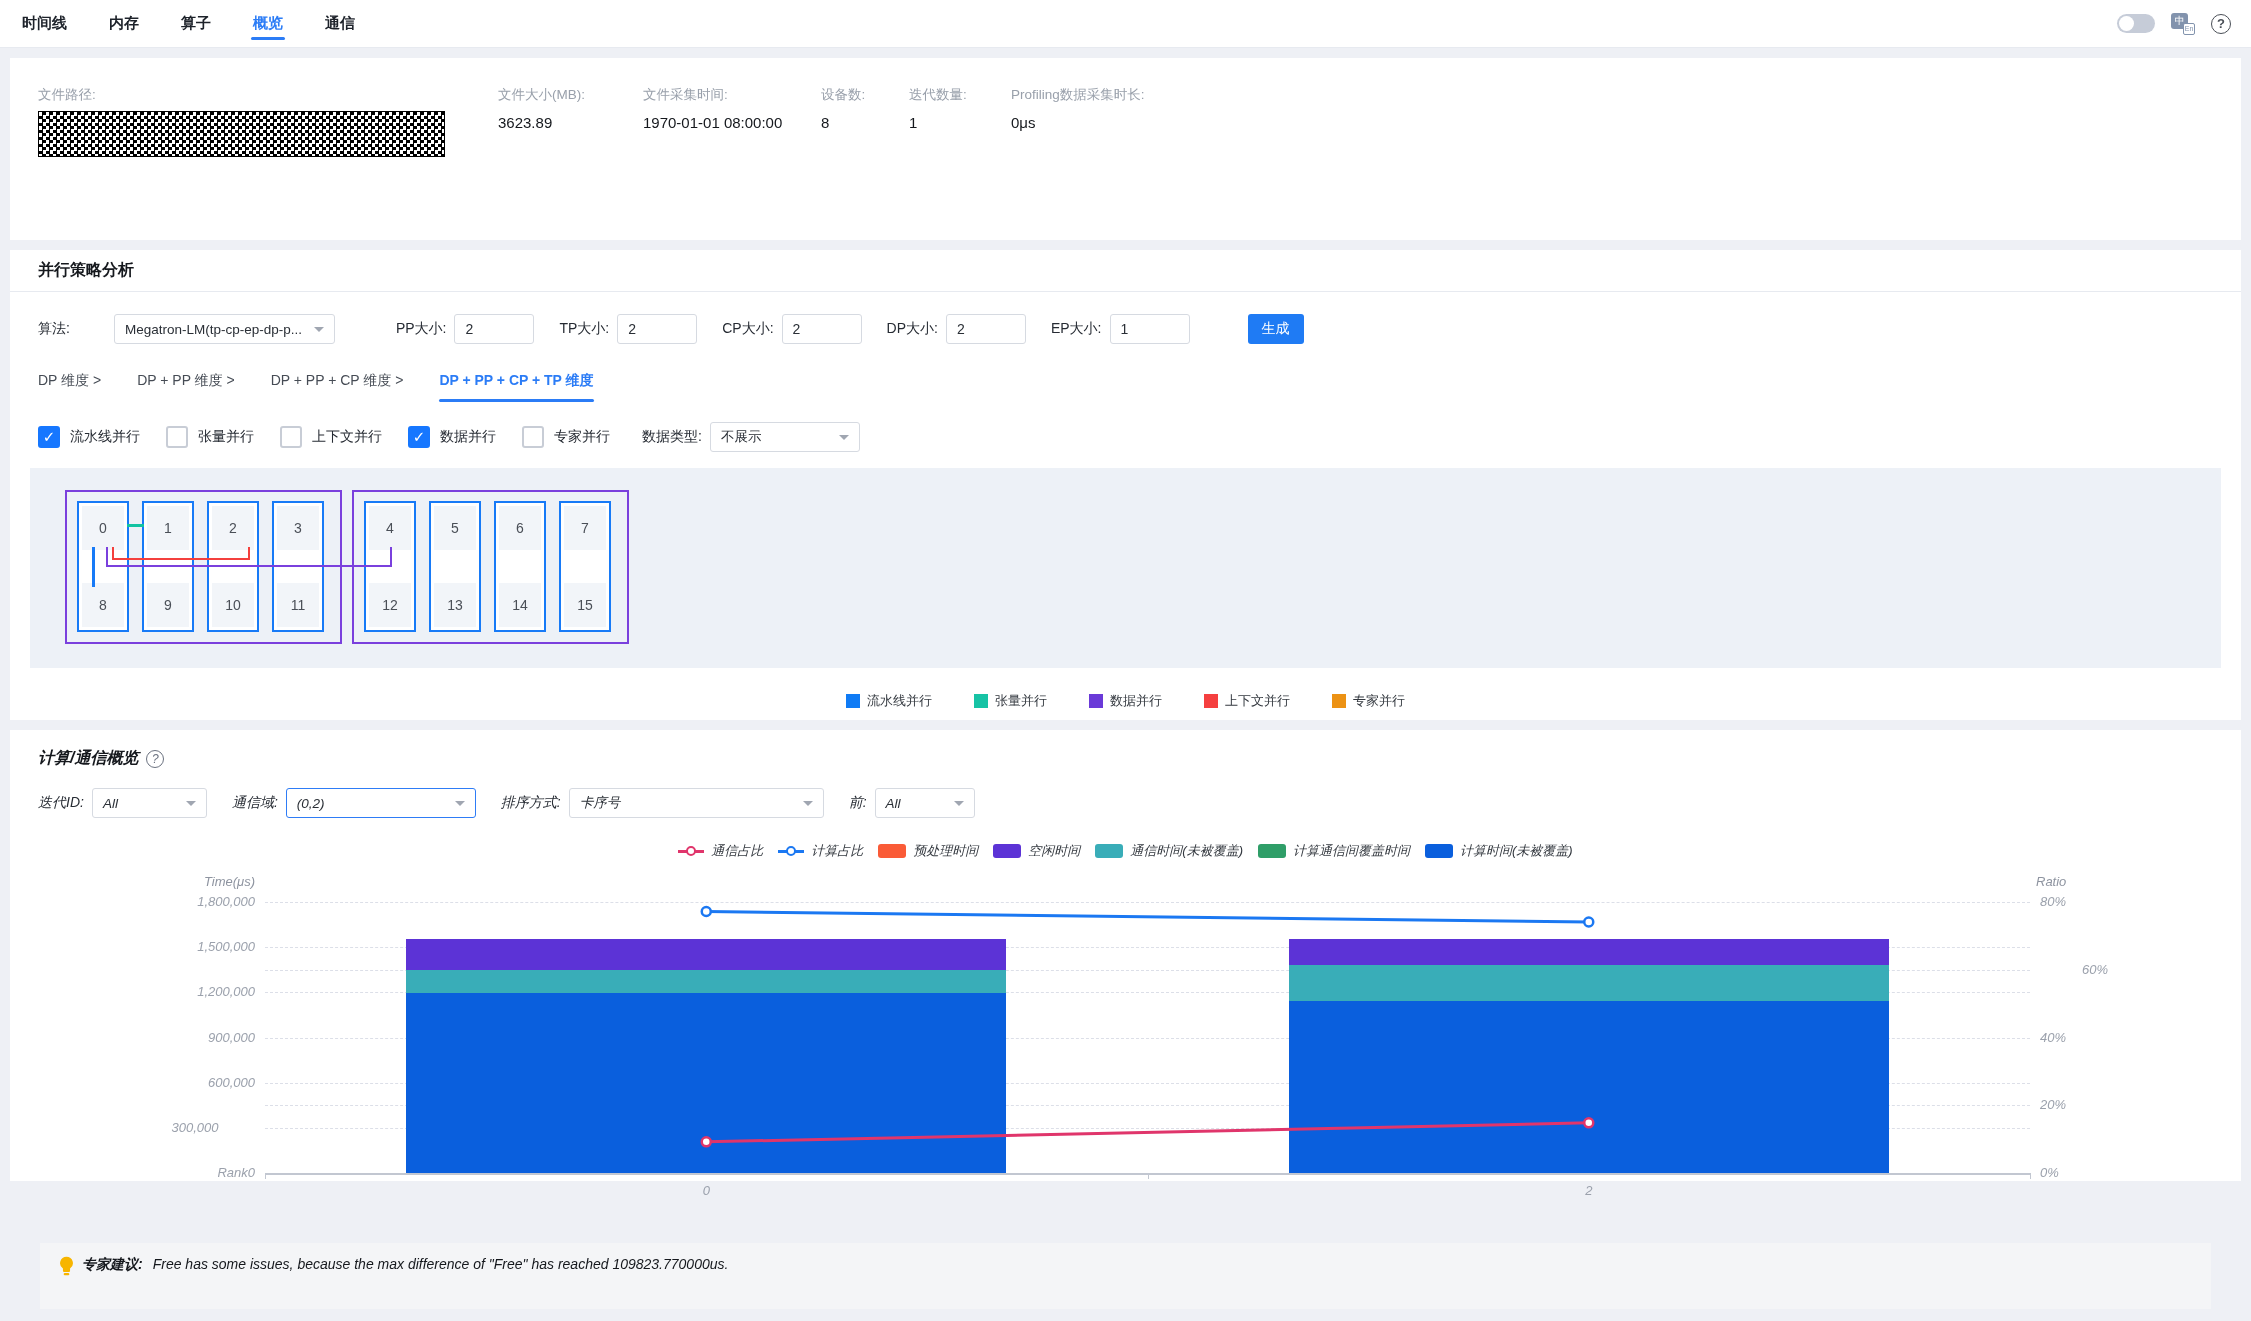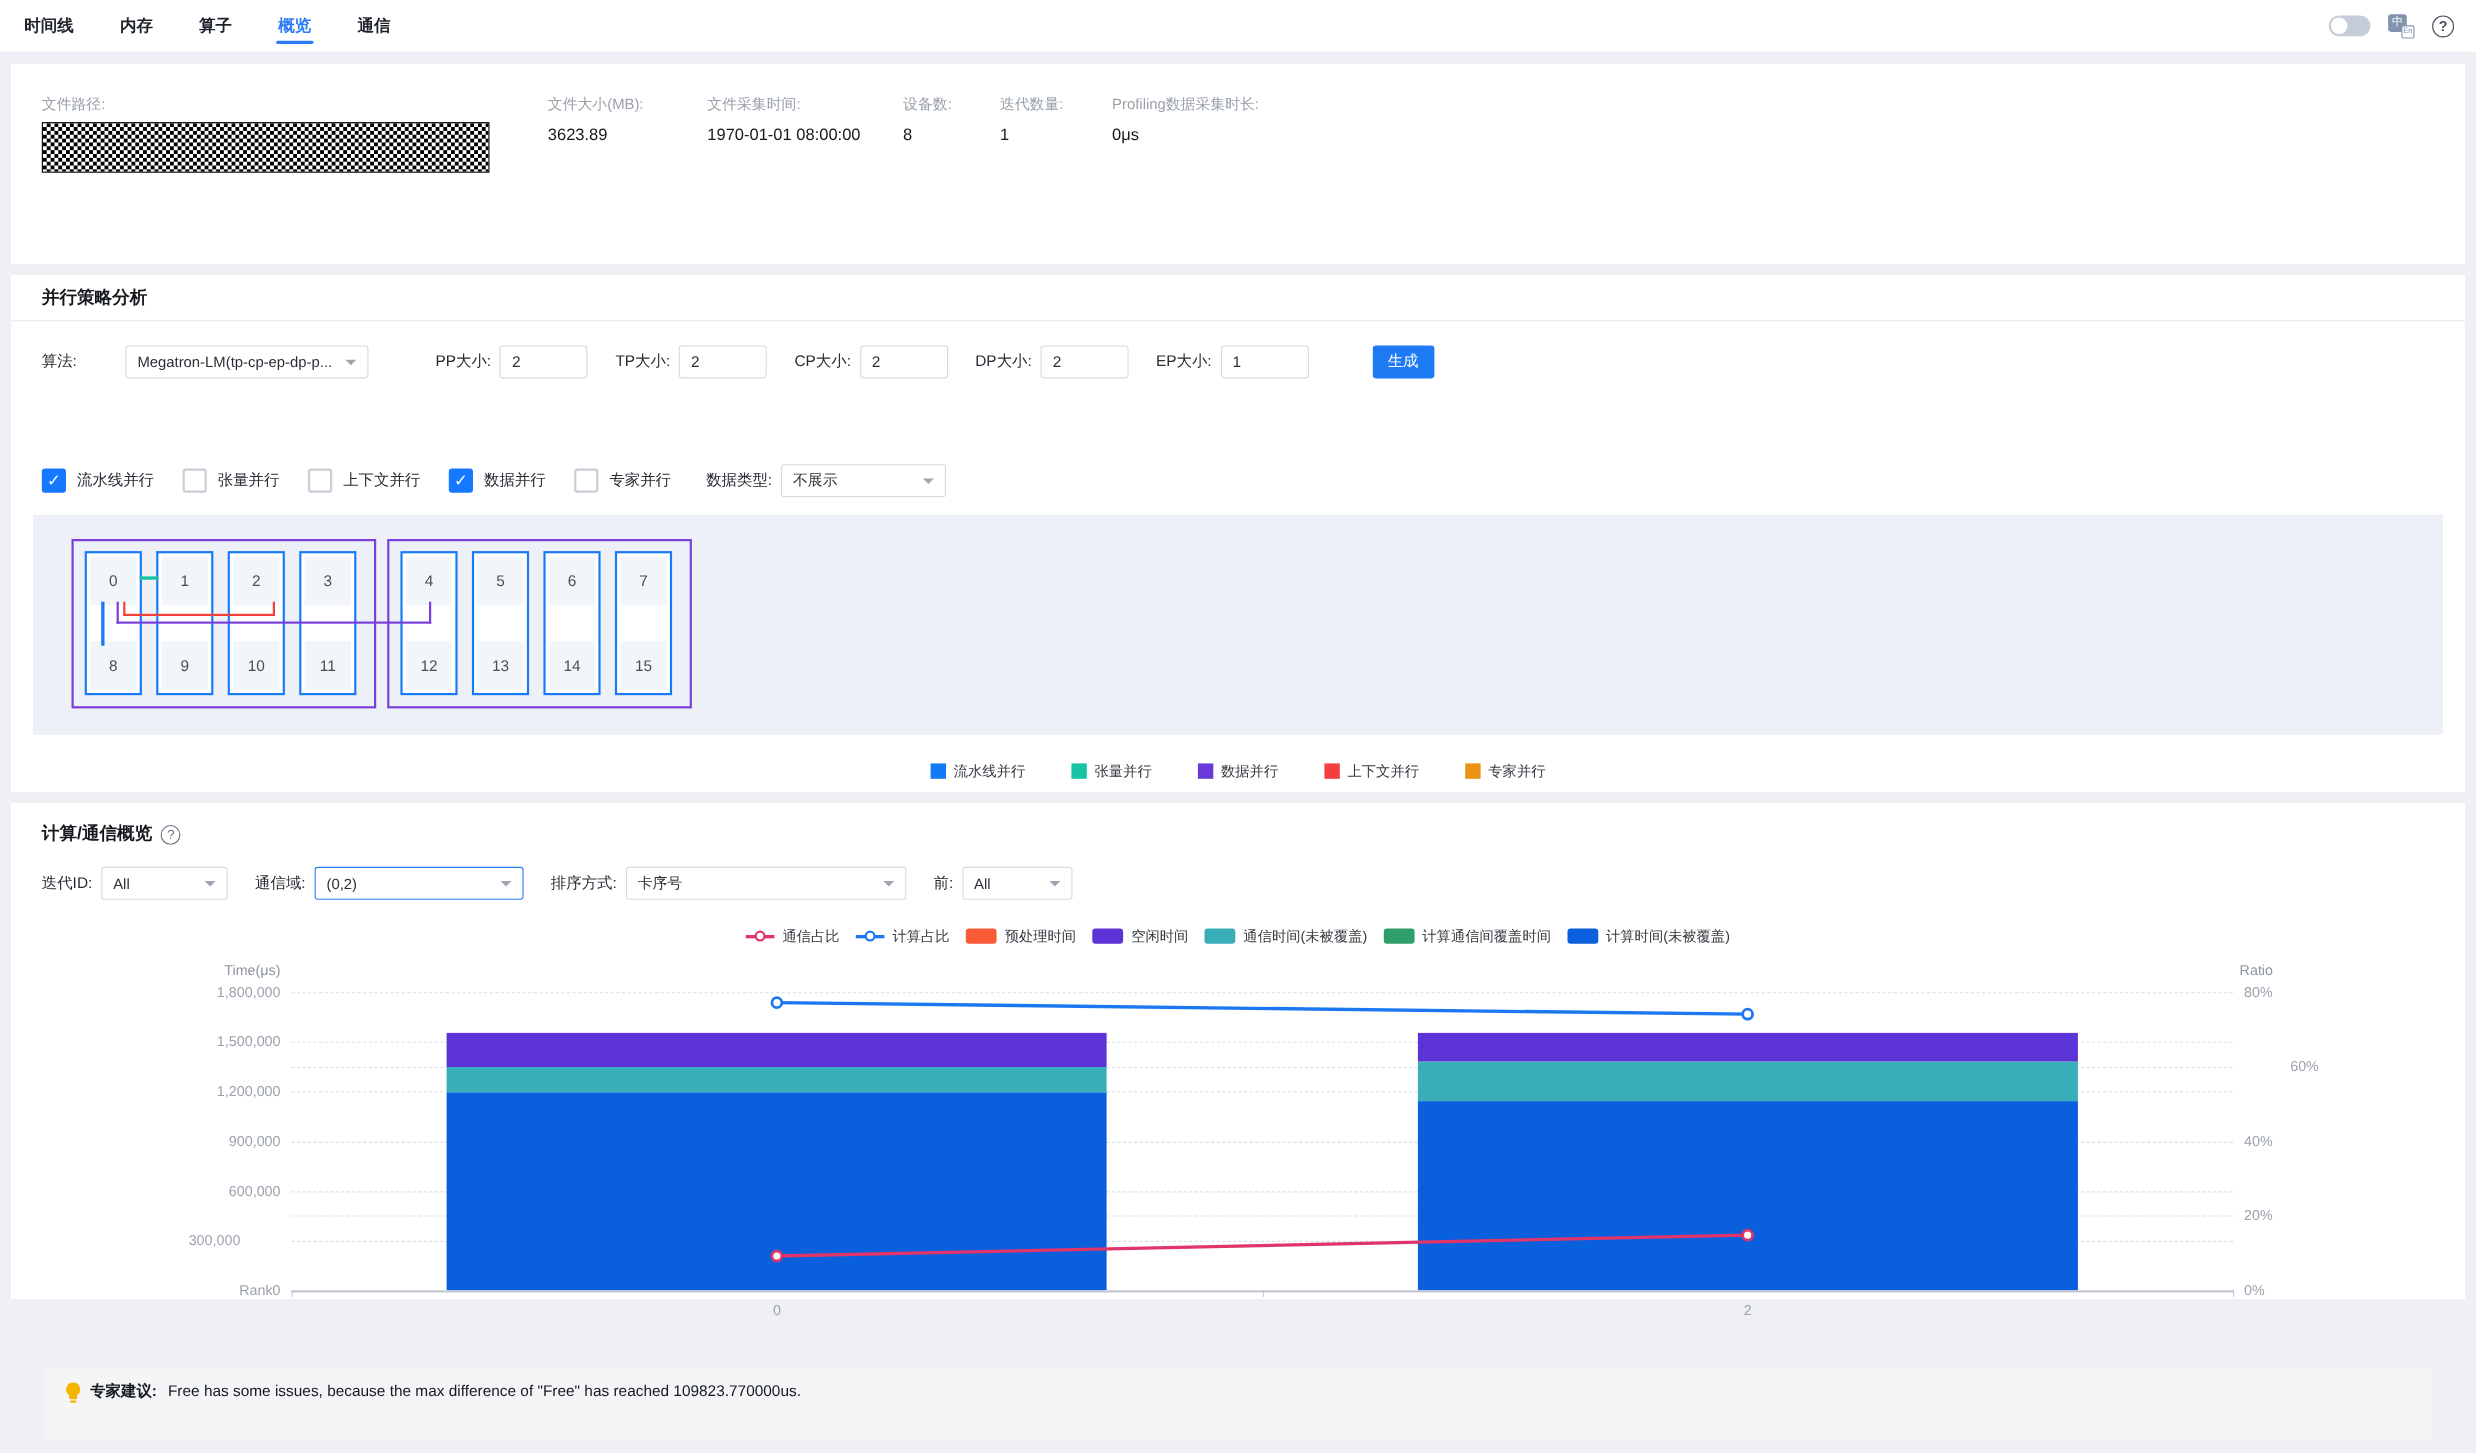--- a/index.html
+++ b/index.html
@@ -20,21 +20,21 @@
   .helpicon { width:20px; height:20px; border:1.6px solid #4a4f57; border-radius:50%; color:#4a4f57; font-size:13px; font-weight:bold; display:flex; align-items:center; justify-content:center; cursor:pointer; }
 
   
   .card { background:#fff; margin:10px 10px 0 10px; position:relative; }
   .card-head { border-bottom:1px solid #e7eaf0; padding:0 28px; display:flex; align-items:center; }
   .card-title { font-size:16px; font-weight:bold; color:#15181d; }
   #card-basic { height:182px; }
   #card-basic .card-head { height:52px; }
   #card-parallel { height:470px; }
   #card-parallel .card-head { height:42px; }
-  #card-overview { height:451px; }
+  #card-overview { height:451px;font-style:italic; }
 
   
   .fields { display:flex; padding:28px 0 0 28px; }
   .fcol .flabel { font-size:13.5px; color:#99a0ab; }
   .fcol .fvalue { font-size:15px; color:#15181d; margin-top:10px; }
   .checker { width:407px; height:46px; margin-top:7px;
     background-image:conic-gradient(#000 25%, #fff 0 50%, #000 0 75%, #fff 0);
     background-size:7px 7px; border:1px solid #000; }
 
   
@@ -173,20 +173,26 @@
         <div class="gap24"></div>
         <span class="ctl-label">DP大小:</span>
         <input class="num-input" value="2" style="">
         <div class="gap24"></div>
         <span class="ctl-label">EP大小:</span>
         <input class="num-input" value="1" style="">
       </span>
     <button class="gen-btn">生成</button>
   </div>
 
+  <div class="dim-tabs" id="dim-tabs">
+      <div class="dim-tab">DP 维度 &gt;</div>
+      <div class="dim-tab">DP + PP 维度 &gt;</div>
+      <div class="dim-tab">DP + PP + CP 维度 &gt;</div>
+      <div class="dim-tab active">DP + PP + CP + TP 维度</div>
+    </div>
 
   <div class="cb-row" id="cb-row">
       <div class="cb-item">
         <div class="cb-box checked">✓</div>
         <div class="cb-label">流水线并行</div>
       </div>
       <div class="cb-item">
         <div class="cb-box"></div>
         <div class="cb-label">张量并行</div>
       </div>

